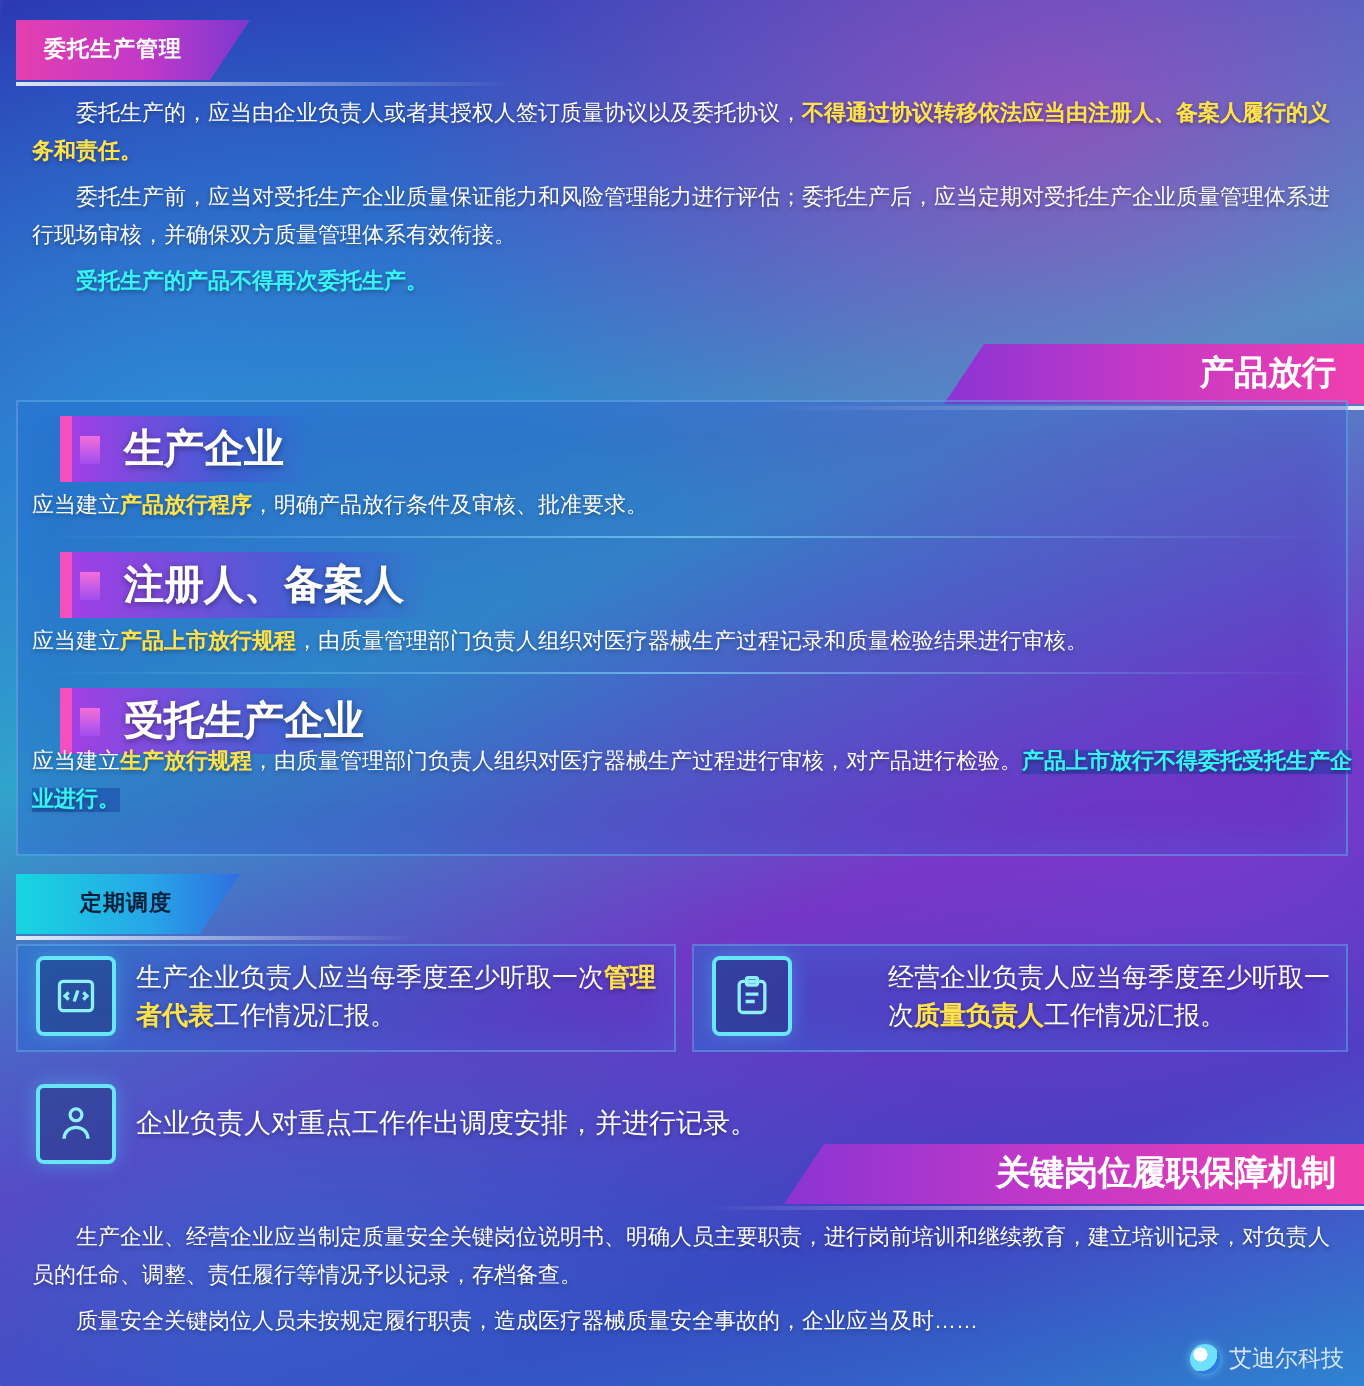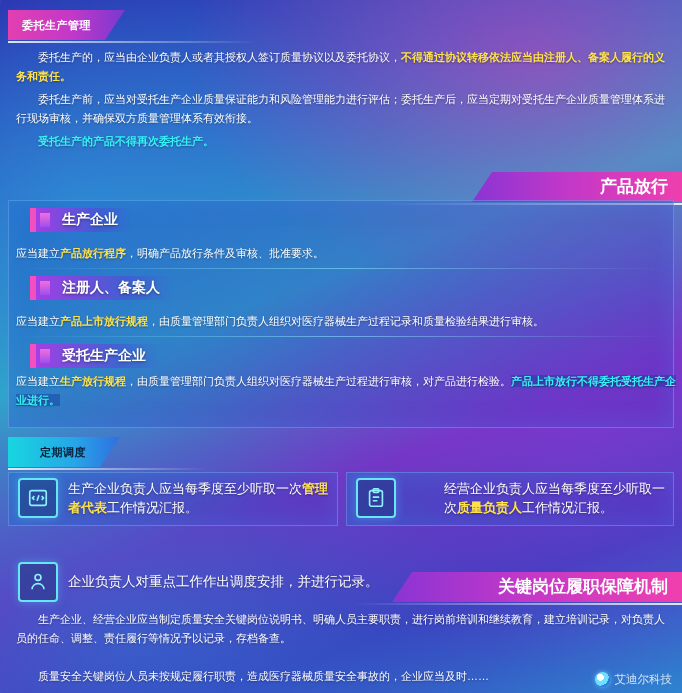--- a/index.html
+++ b/index.html
@@ -85,21 +85,21 @@
     background: linear-gradient(135deg, rgba(28,96,196,.42), rgba(90,40,190,.32));
     border: 1px solid rgba(120,220,255,.35);
     box-shadow: inset 0 0 26px rgba(60,170,255,.20);
   }
 
   
   .chip {
     display: inline-block;
     position: relative;
     color: #fff;
-    font-size: 14px;
+    font-size: 20px;
     font-weight: bold;
     padding: 3px 14px 3px 26px;
     background: linear-gradient(90deg, rgba(168,60,230,.95) 0%, rgba(90,60,220,.45) 65%, rgba(60,90,220,0) 100%);
     border-left: 6px solid #f24fc0;
     text-shadow: 0 1px 3px rgba(0,0,0,.4);
   }
   .chip::before {
     content: "";
     position: absolute;
     left: 4px; top: 50%; transform: translateY(-50%);
@@ -213,35 +213,35 @@
         <rect x="5" y="4" width="14" height="17" rx="2"></rect>
         <rect x="9" y="2" width="6" height="4" rx="1"></rect>
         <path d="M8.5 11h7M8.5 15h5"></path>
       </svg>
     </div>
     <p class="para" style="font-size:13px; line-height:1.5;">
       <span>经营企业负责人应当每季度至少听取一次</span><span class="hl-yellow">质量负责人</span><span>工作情况汇报。</span>
     </p>
   </div>
 
-  <div class="row-item" style="position:absolute; left:18px; top:562px; width:600px; align-items:center;">
+  <div class="row-item" style="position:absolute; left:18px; top:542px; width:600px; align-items:center;">
     <div class="iconbox">
       <svg width="22" height="22" viewBox="0 0 24 24" fill="none" stroke="#8ff0ff" stroke-width="1.8">
         <circle cx="12" cy="7" r="3.2"></circle>
         <path d="M5.5 20c0-3.6 2.9-6.2 6.5-6.2s6.5 2.6 6.5 6.2"></path>
       </svg>
     </div>
     <p class="para" style="font-size:13.5px;">企业负责人对重点工作作出调度安排，并进行记录。</p>
   </div>
 
   <div class="banner-right" style="top:572px; width:290px; text-align:right;">关键岗位履职保障机制</div>
   <div class="banner-underline" style="right:0; top:603px; width:330px; background:linear-gradient(270deg, rgba(255,255,255,.85), rgba(255,255,255,0));"></div>
 
   <div style="position:absolute; left:16px; top:610px; width:650px;">
     <p class="para indent">生产企业、经营企业应当制定质量安全关键岗位说明书、明确人员主要职责，进行岗前培训和继续教育，建立培训记录，对负责人员的任命、调整、责任履行等情况予以记录，存档备查。</p>
-    <p class="para indent" style="margin-top:19px;">质量安全关键岗位人员未按规定履行职责，造成医疗器械质量安全事故的，企业应当及时……</p>
+    <p class="para indent" style="margin-top:4px;">质量安全关键岗位人员未按规定履行职责，造成医疗器械质量安全事故的，企业应当及时……</p>
   </div>
 
   <div class="watermark">
     <span class="wm-logo"></span>
     <span>艾迪尔科技</span>
   </div>
 </div>
 
 </body></html>

